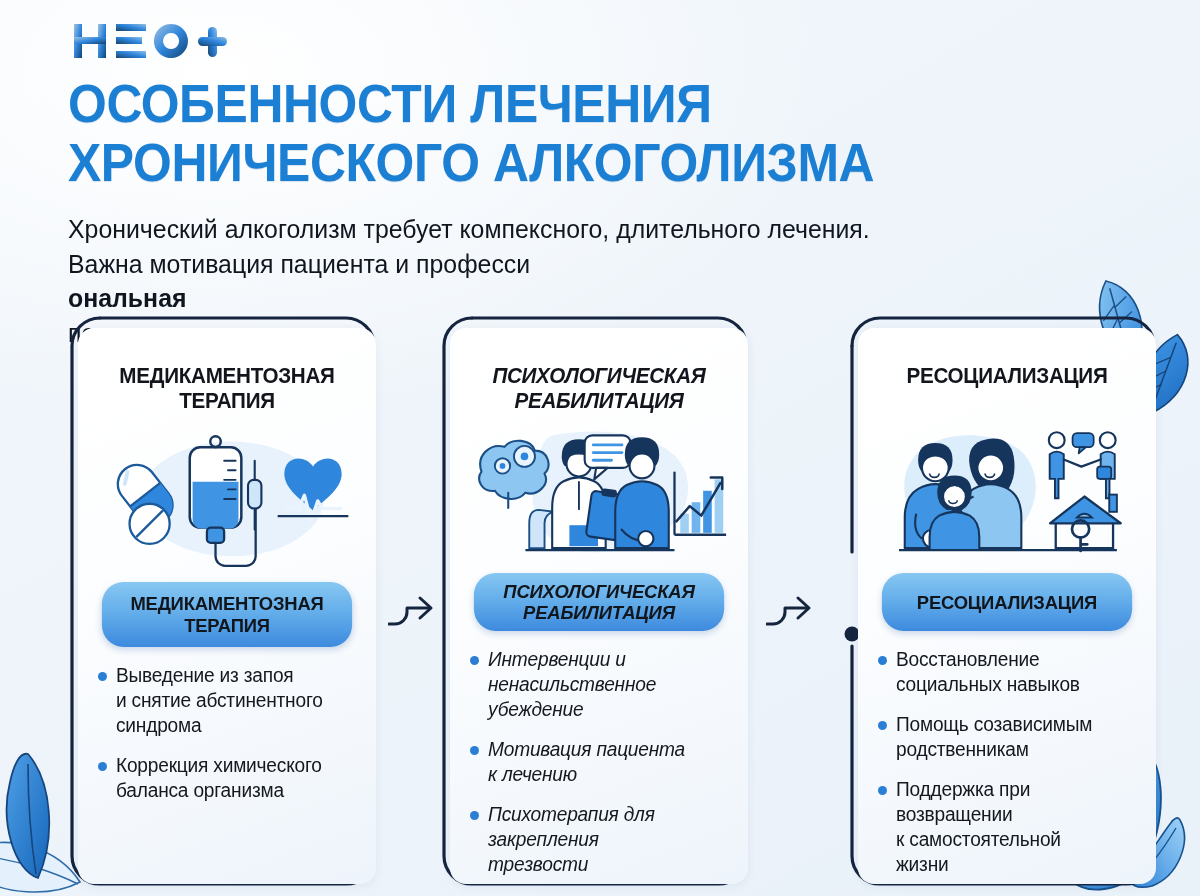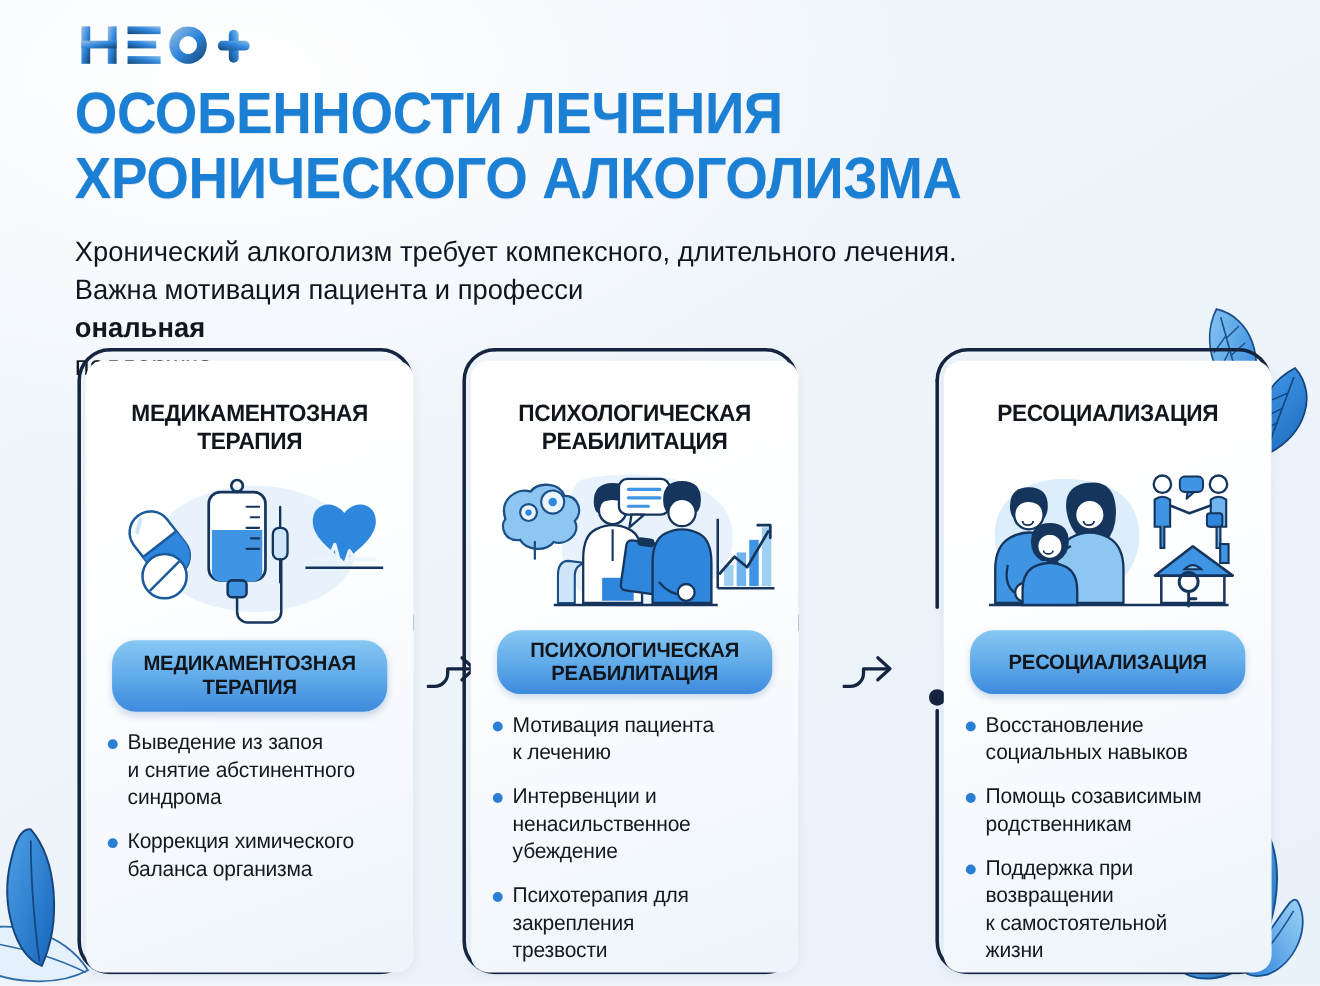--- a/index.html
+++ b/index.html
@@ -55,21 +55,21 @@
 
   
   .cards{
     position:absolute; left:0; top:316px; width:1200px; height:580px;
   }
 
   .card{
     position:absolute; top:0; width:312px; height:570px;
   }
   #card-0{ left:64px; }
-  #card-1{ left:414px; }
+  #card-1{ left:436px;font-style:italic; }
   #card-2{ left:844px; }
 
   
   .card-outline{ position:absolute; left:0; top:0; width:312px; height:570px; }
 
   
   .card-panel{
     position:absolute; left:14px; top:12px;
     width:298px; height:556px;
     border-radius:16px;
@@ -387,28 +387,28 @@
           <line x1="58" y1="134" x2="214" y2="134" stroke="#16355c" stroke-width="2.4"></line>
         </svg>
       </div>
 
       <div class="badge" style="white-space:pre-line">ПСИХОЛОГИЧЕСКАЯ
 РЕАБИЛИТАЦИЯ</div>
 
       <div class="bullets">
         <div class="bullet">
             <span class="dot"></span>
-            <span class="txt">Мотивация пациента
-к лечению</span>
-          </div>
-        <div class="bullet">
-            <span class="dot"></span>
             <span class="txt">Интервенции и
 ненасильственное
 убеждение</span>
+          </div>
+        <div class="bullet">
+            <span class="dot"></span>
+            <span class="txt">Мотивация пациента
+к лечению</span>
           </div>
         <div class="bullet">
             <span class="dot"></span>
             <span class="txt">Психотерапия для
 закрепления
 трезвости</span>
           </div>
       </div>
     </div>
   </div>

